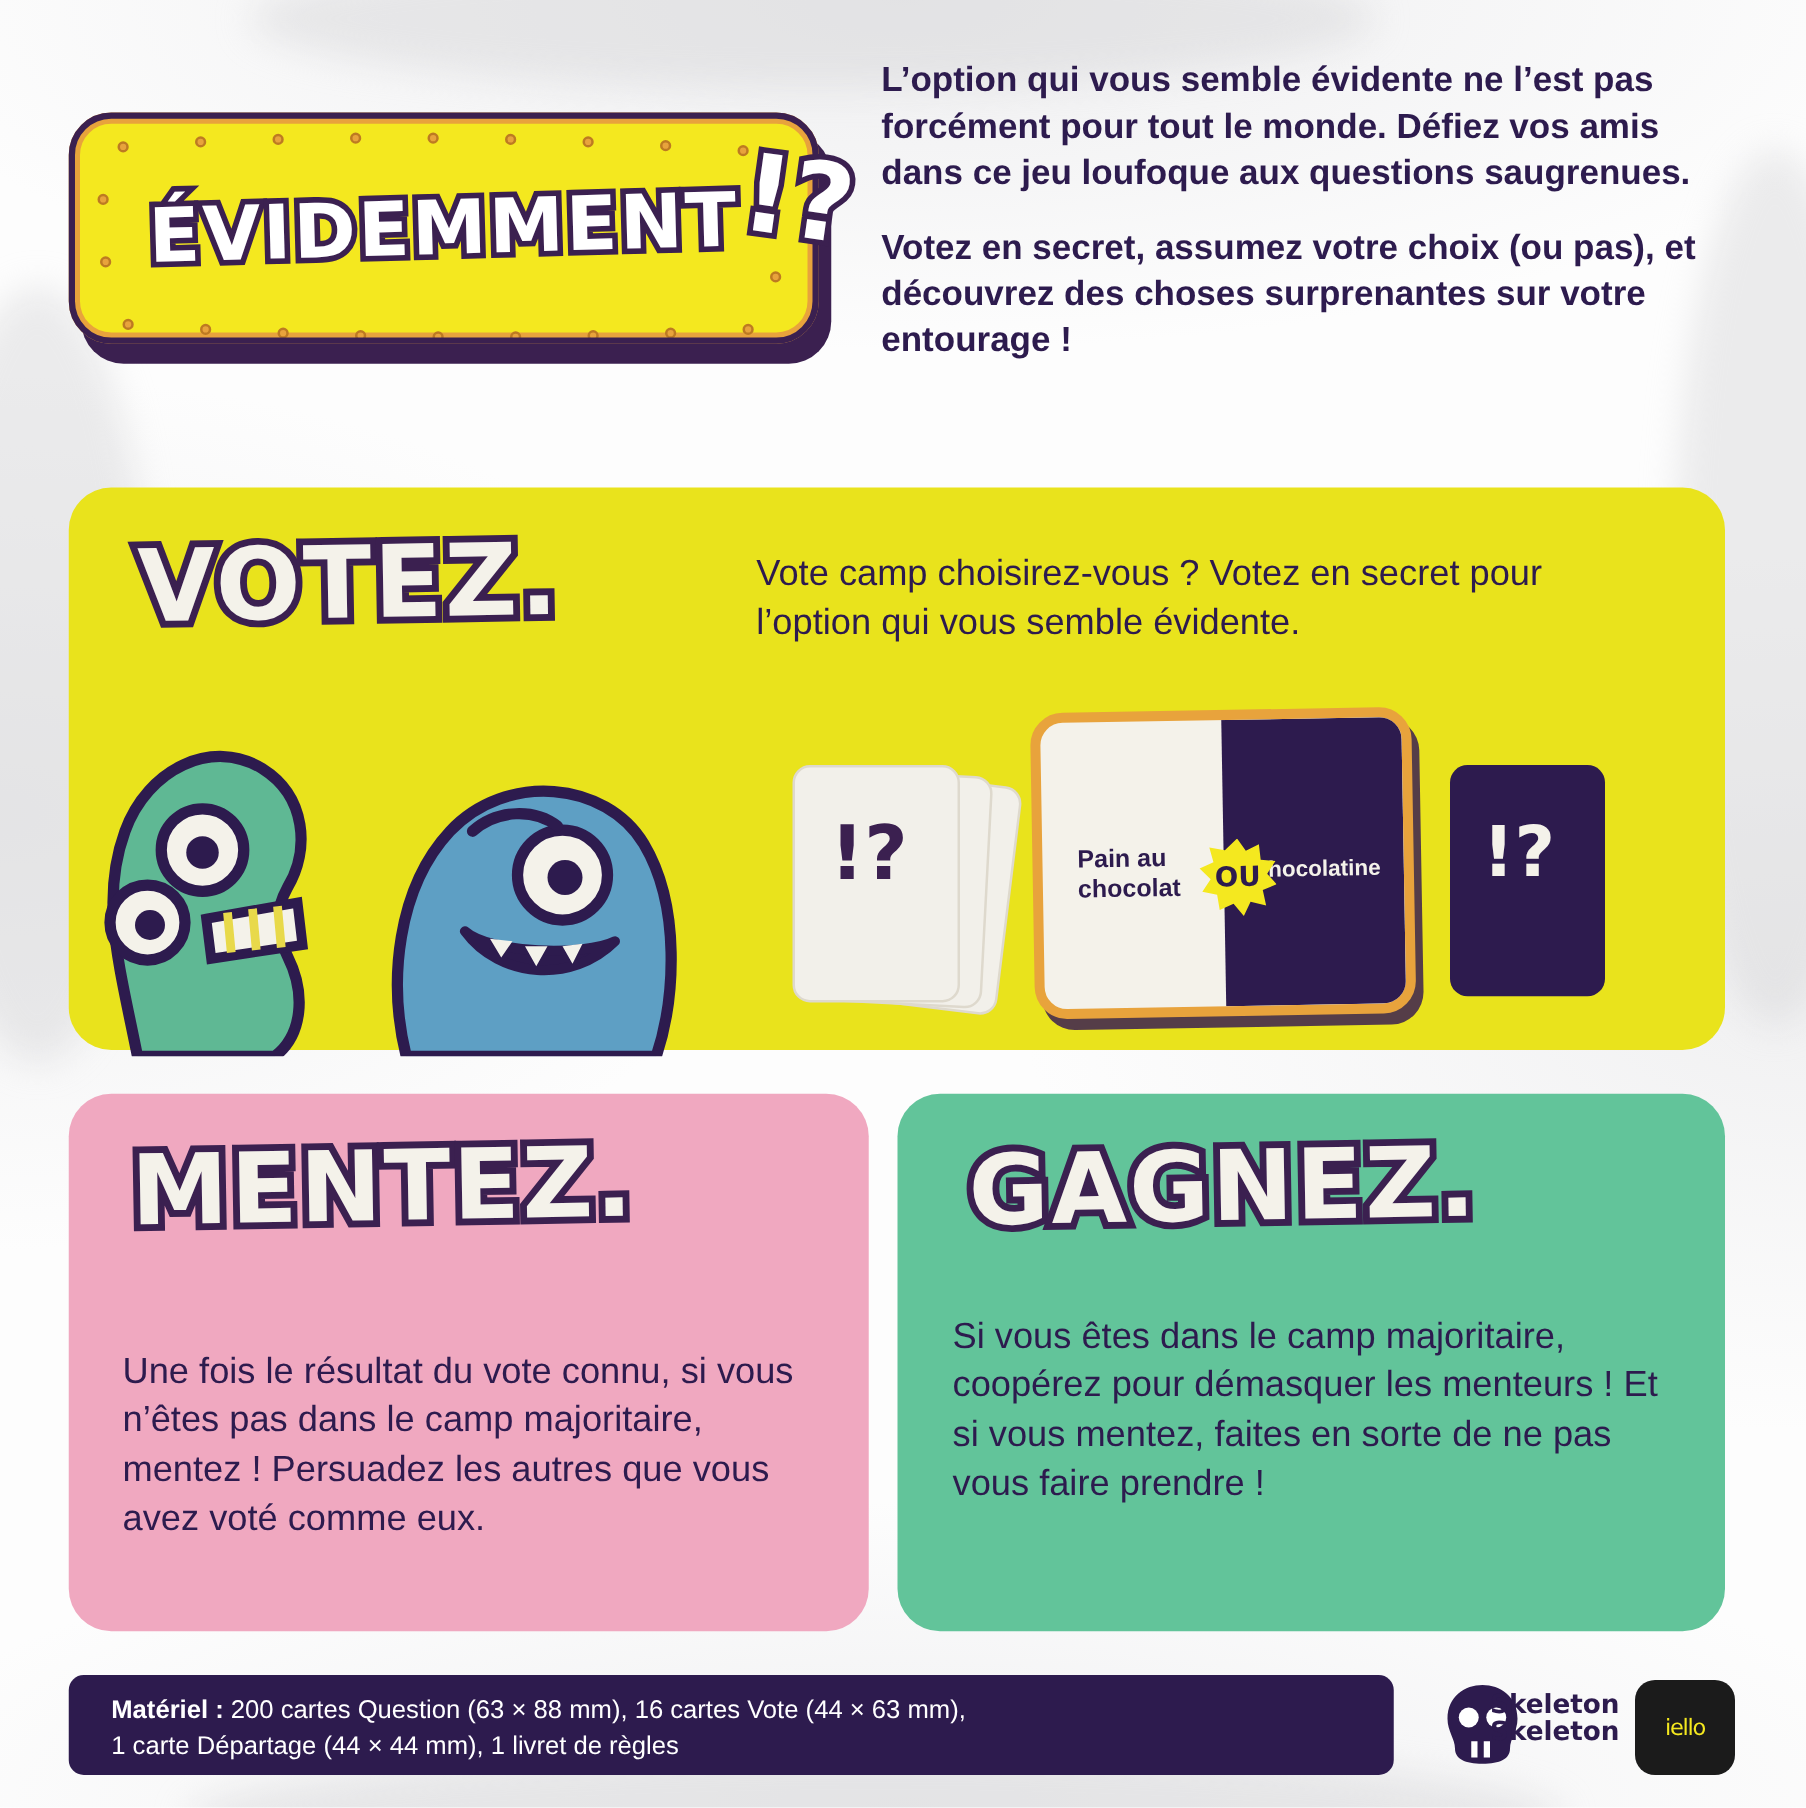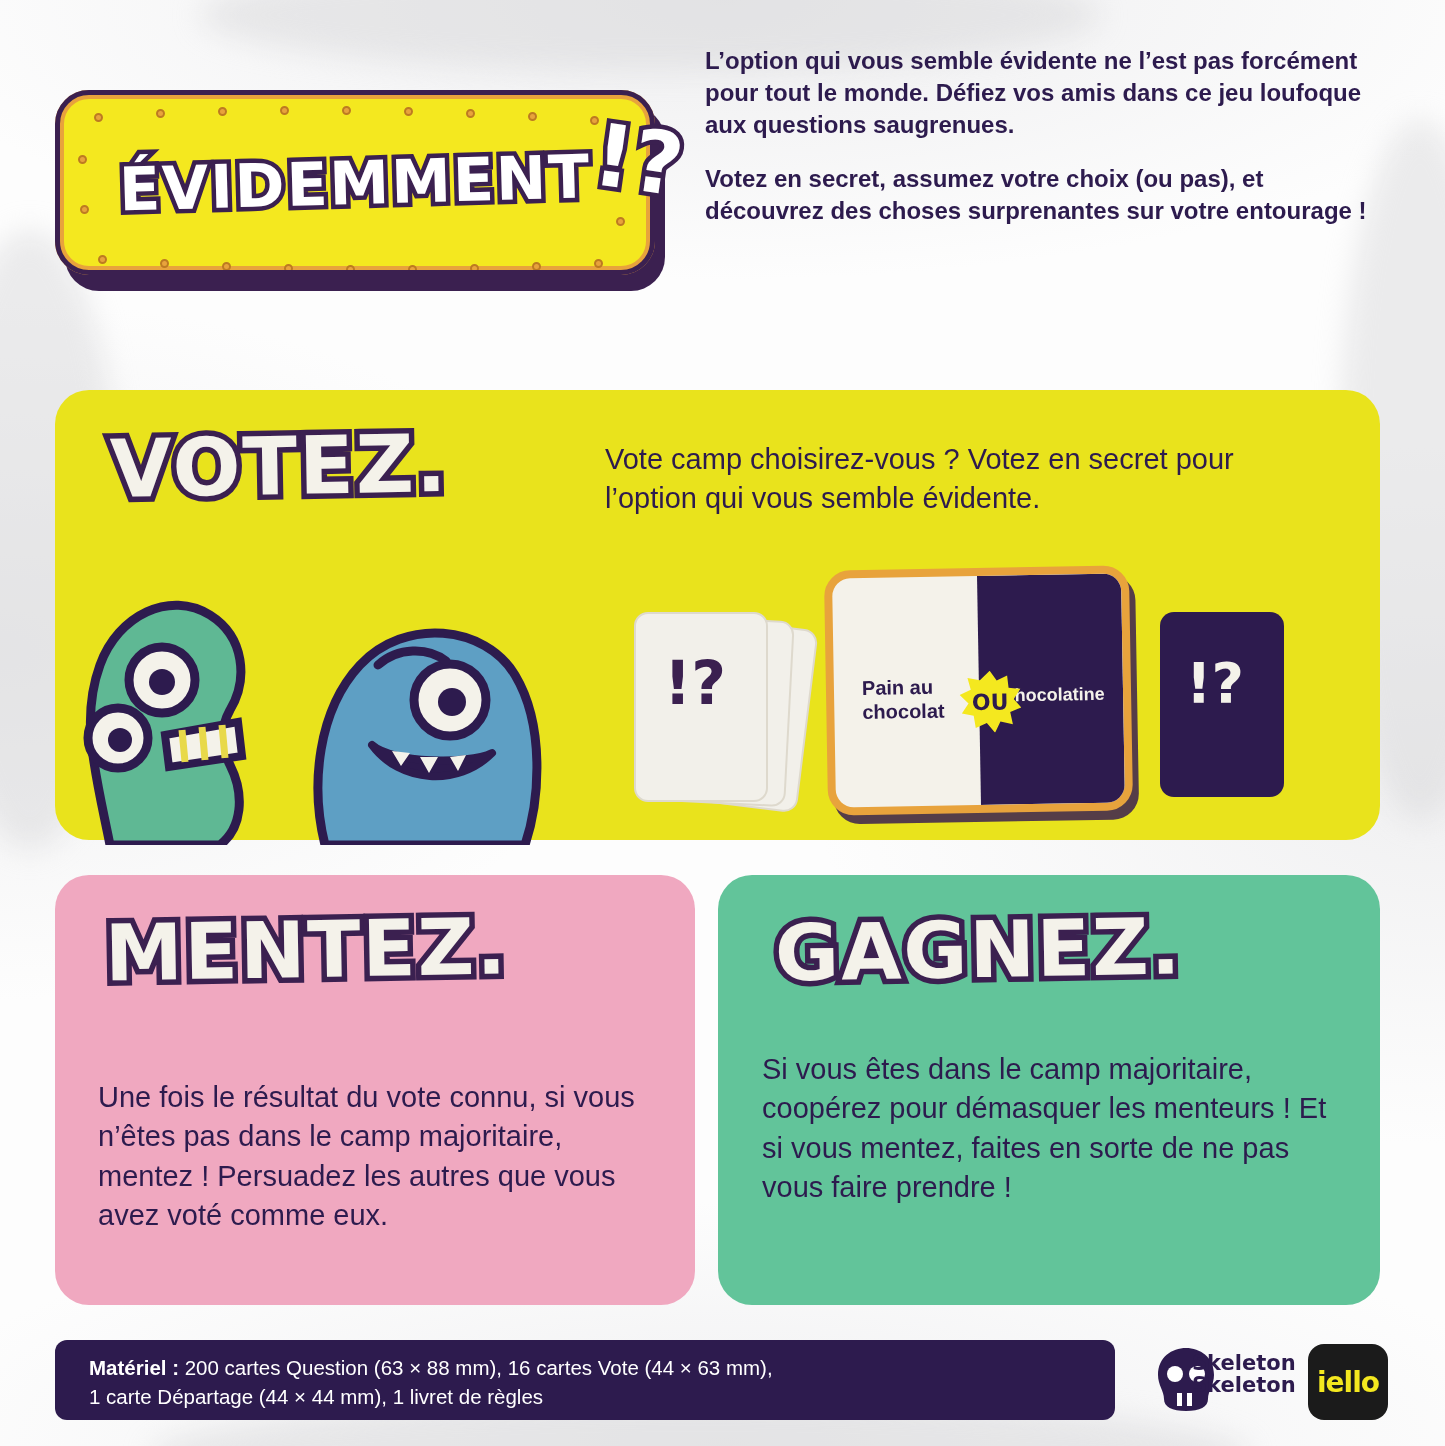--- a/index.html
+++ b/index.html
@@ -57,21 +57,21 @@
   .logo-bang{
     position:absolute;right:-8px;top:20px;
     font-family:"DejaVu Sans", sans-serif;font-weight:bold;font-size:86px;
     color:#ffffff;-webkit-text-stroke:9px #3b2050;paint-order:stroke fill;
     transform:rotate(8deg);
   }
 
   
   .intro{
     position:absolute;left:705px;top:45px;width:670px;
-    color:#2d1b4e;font-size:24px;line-height:1.33;font-weight:bold;
+    color:#2d1b4e;font-size:28px;line-height:1.33;font-weight:bold;
     font-family:"Liberation Sans", sans-serif;
   }
   .intro p{margin:0 0 22px 0;}
 
   
   .panel{position:absolute;border-radius:34px;overflow:hidden;}
   .panel-votez{left:55px;top:390px;width:1325px;height:450px;background:#e9e31c;}
   .panel-mentez{left:55px;top:875px;width:640px;height:430px;background:#f0a8c0;}
   .panel-gagnez{left:718px;top:875px;width:662px;height:430px;background:#62c49a;}
 
@@ -140,21 +140,21 @@
     position:absolute;left:1192px;top:1352px;width:110px;
     font-family:"DejaVu Sans", sans-serif;font-weight:bold;font-size:21px;
     line-height:1.05;color:#2d1b4e;
   }
   .iello{
     position:absolute;left:1308px;top:1344px;width:80px;height:76px;
     background:#1b1b1b;border-radius:16px;
     display:flex;align-items:center;justify-content:center;
   }
   .iello-txt{
-    color:#f4e81f;font-family:"DejaVu Sans", sans-serif;font-weight:bold;font-size:28px;
+    color:#f4e81f;font-family:"DejaVu Sans", sans-serif;font-weight:normal;font-size:18px;
     letter-spacing:-1px;
   }
 </style>
 </head>
 <body>
 
 <div class="bg-texture"></div>
 <div class="bg-streak" style="left:-60px;top:230px;width:180px;height:620px;"></div>
 <div class="bg-streak" style="left:1340px;top:120px;width:160px;height:700px;"></div>
 <div class="bg-streak" style="left:200px;top:-40px;width:900px;height:110px;"></div>

